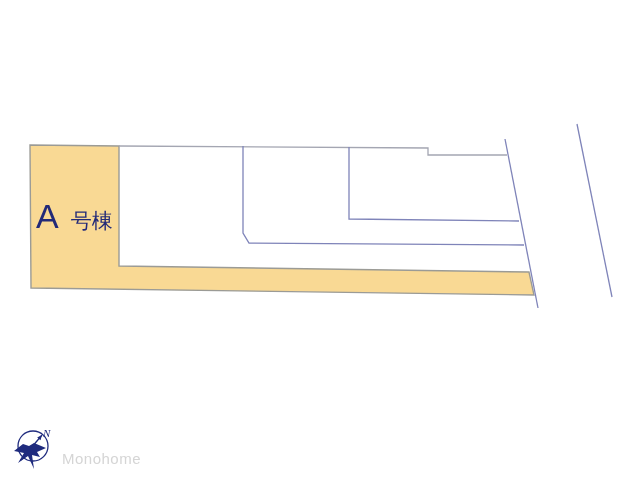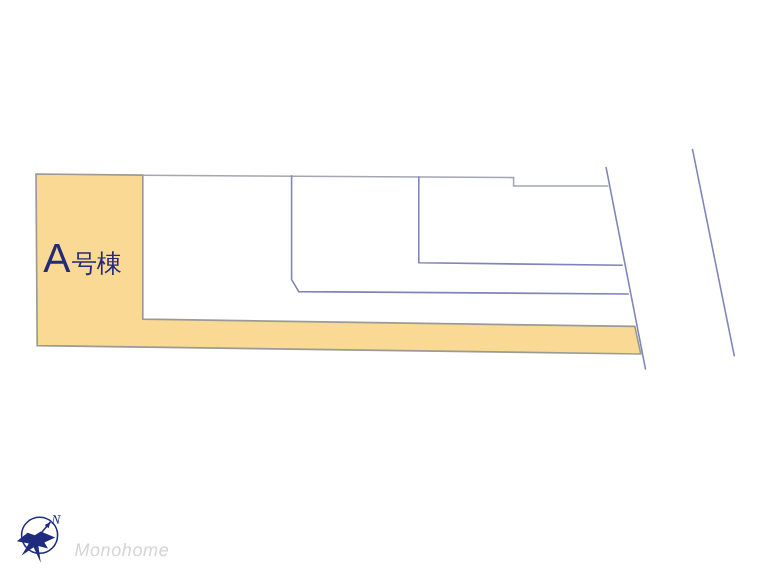--- a/index.html
+++ b/index.html
@@ -48,21 +48,21 @@
     white-space: nowrap;
     line-height: 1;
   }
   .lot-label .letter {
     font-size: 34px;
     font-weight: 400;
   }
   .lot-label .suffix {
     font-size: 21px;
     font-weight: 500;
-    margin-left: 1px;
+    margin-left: 12px;
   }
   
   .compass-stroke {
     fill: none;
     stroke: #1F2B7E;
     stroke-width: 1.3;
   }
   .compass-fill {
     fill: #1F2B7E;
     stroke: none;
@@ -75,21 +75,20 @@
   }
   
   .watermark {
     position: absolute;
     left: 62px;
     top: 450px;
     font-size: 15px;
     letter-spacing: 0.5px;
     color: #D5D5D5;
     user-select: none;
-    font-style: italic;
   }
 </style>
 </head>
 <body>
 
 <div class="stage">
 
   <svg class="plan-canvas" width="640" height="480" viewBox="0 0 640 480">
 
     <polygon class="lot-outline" points="30,145 119,146 119,266 529,272 534,295 31,288" fill="#F9D994"></polygon>

